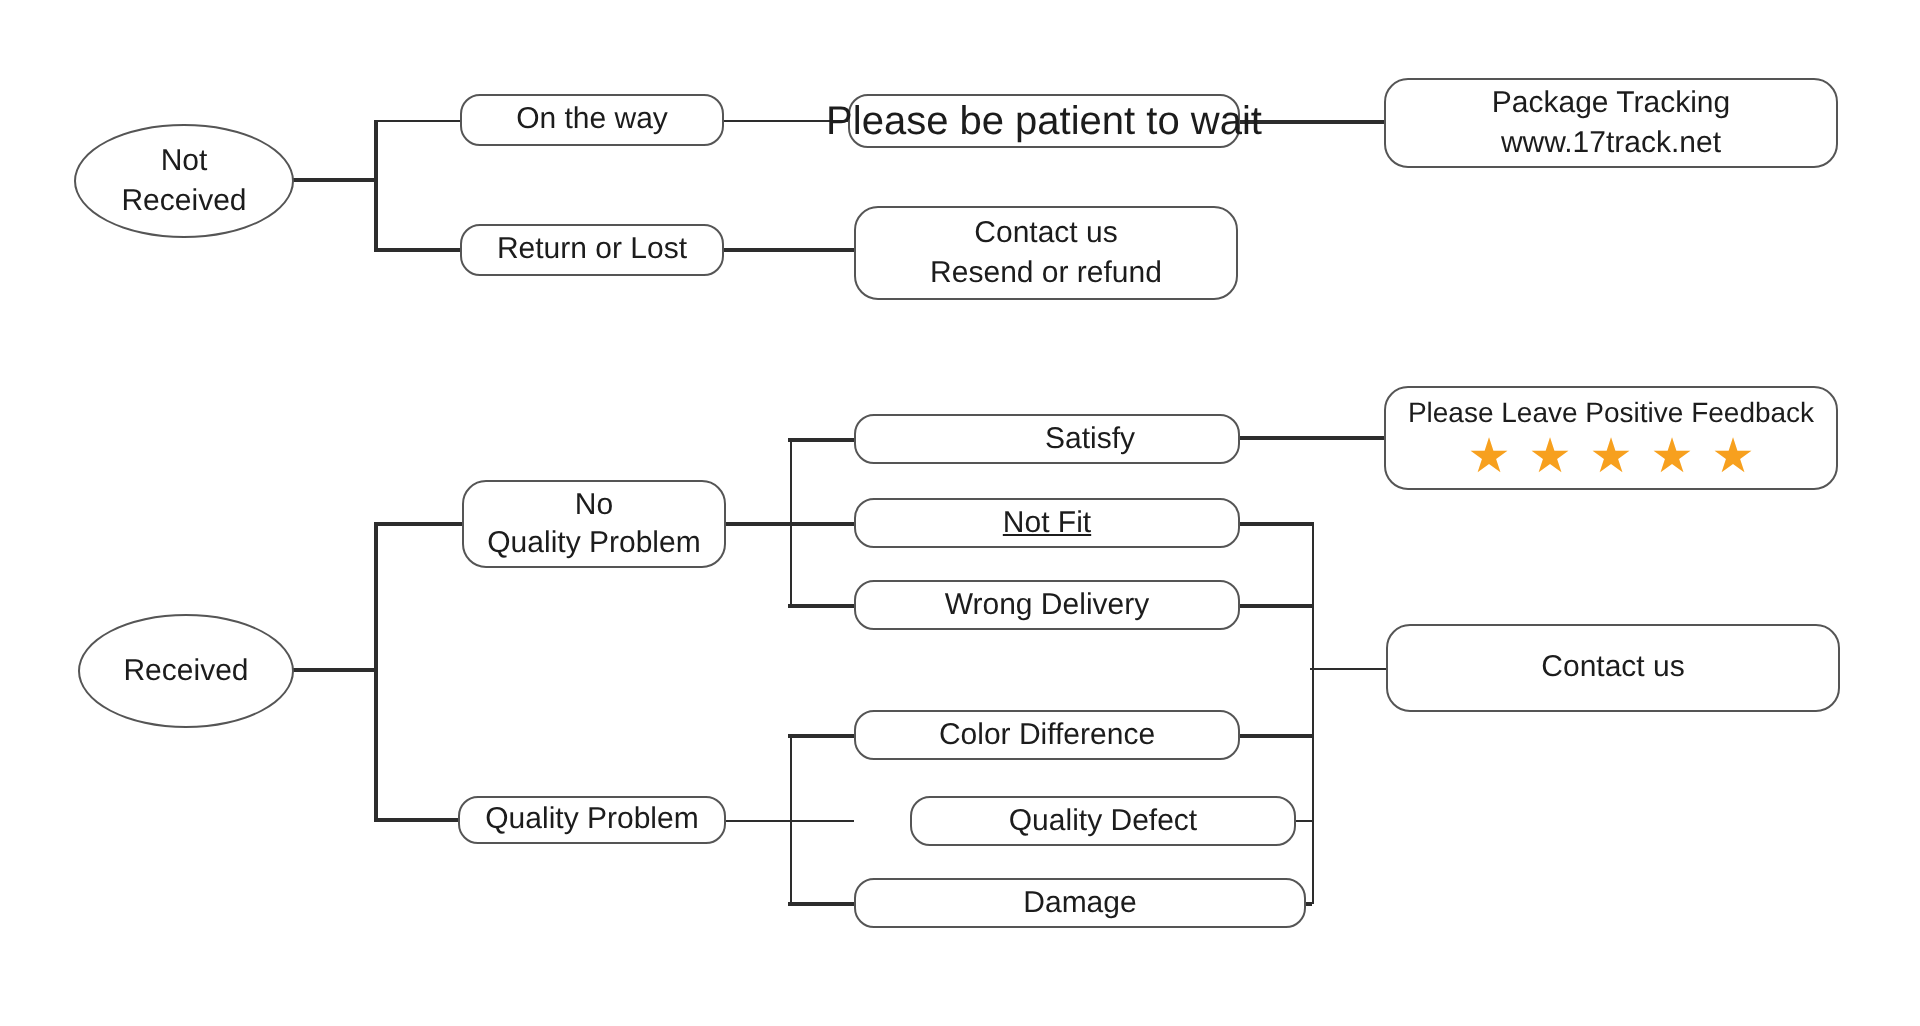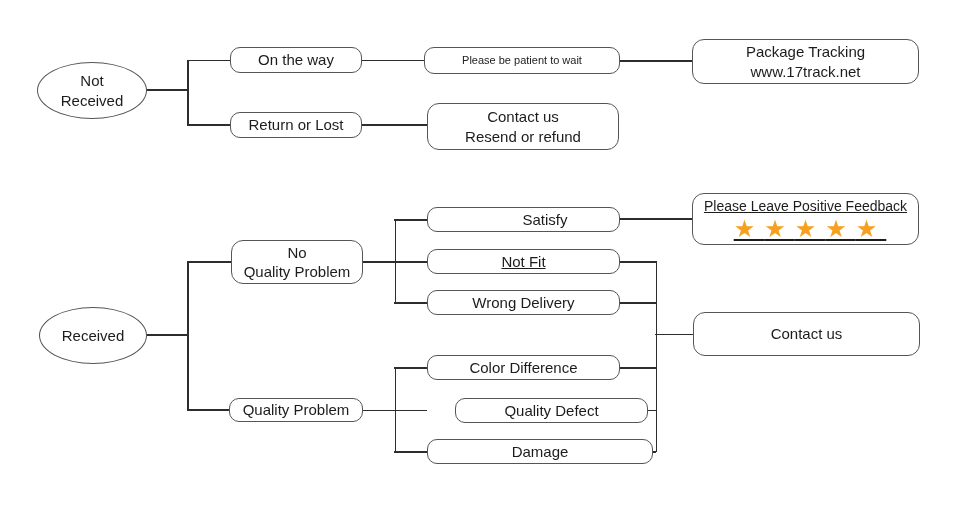--- a/index.html
+++ b/index.html
@@ -35,21 +35,21 @@
   .stars {
     margin-top: 1px;
     font-size: 24px;
     line-height: 1;
     color: #f7a01e;
     letter-spacing: 9px;
     text-indent: 9px;
     white-space: nowrap;
   }
   .fb-title { font-size: 14px; }
-  .sm { font-size: 11px; border-radius: 10px; }
+  .sm { font-size: 20px; border-radius: 10px; }
 </style>
 </head>
 <body>
 
 <div id="canvas">
 
   <div class="line hline" style="left:146px; top:89px;  width:42px;"></div>
   <div class="line vline" style="left:187px; top:60px;  height:65px;"></div>
   <div class="line hline" style="left:187px; top:59.5px; width:43px;"></div>
   <div class="line hline" style="left:187px; top:124px; width:43px;"></div>
@@ -139,21 +139,21 @@
   </div>
 
   <div class="node rect" style="left:427px; top:398px; width:193px; height:25px;margin-left:28px;">
     <div>Quality Defect</div>
   </div>
 
   <div class="node rect" style="left:427px; top:439px; width:226px; height:25px;">
     <div>Damage</div>
   </div>
 
-  <div class="node rect-lg" style="left:692px; top:193px; width:227px; height:52px;text-decoration:underline;">
+  <div class="node rect-lg" style="left:692px; top:193px; width:227px; height:52px;">
     <div class="fb-title">Please Leave Positive Feedback</div>
     <div class="stars"><span>★</span><span>★</span><span>★</span><span>★</span><span>★</span></div>
   </div>
 
   <div class="node rect-lg" style="left:693px; top:312px; width:227px; height:44px;">
     <div>Contact us</div>
   </div>
 
 </div>
 

